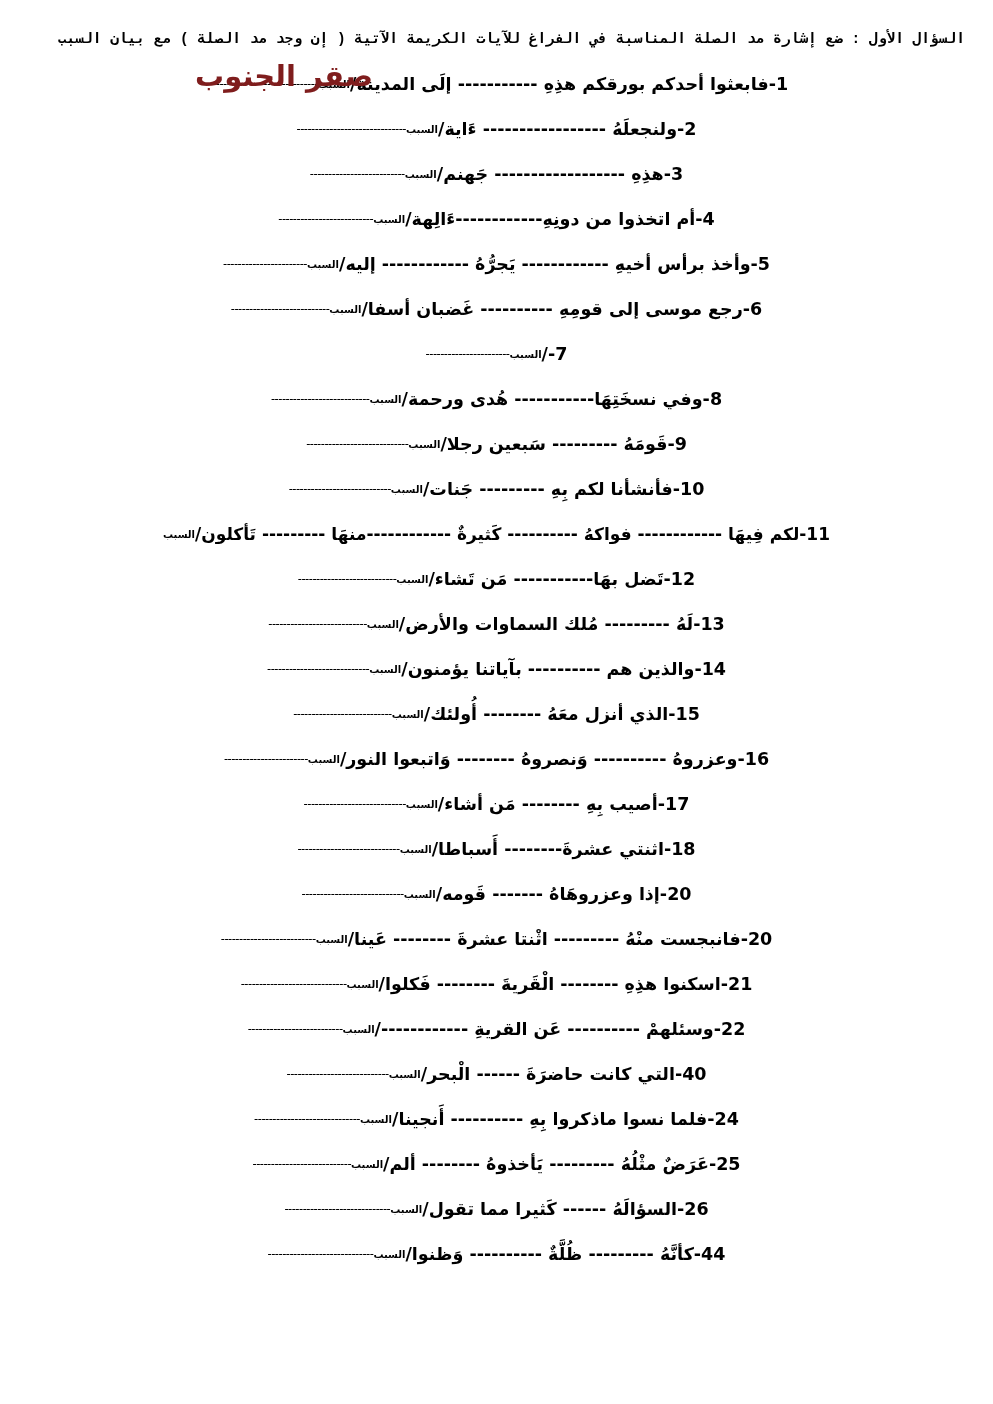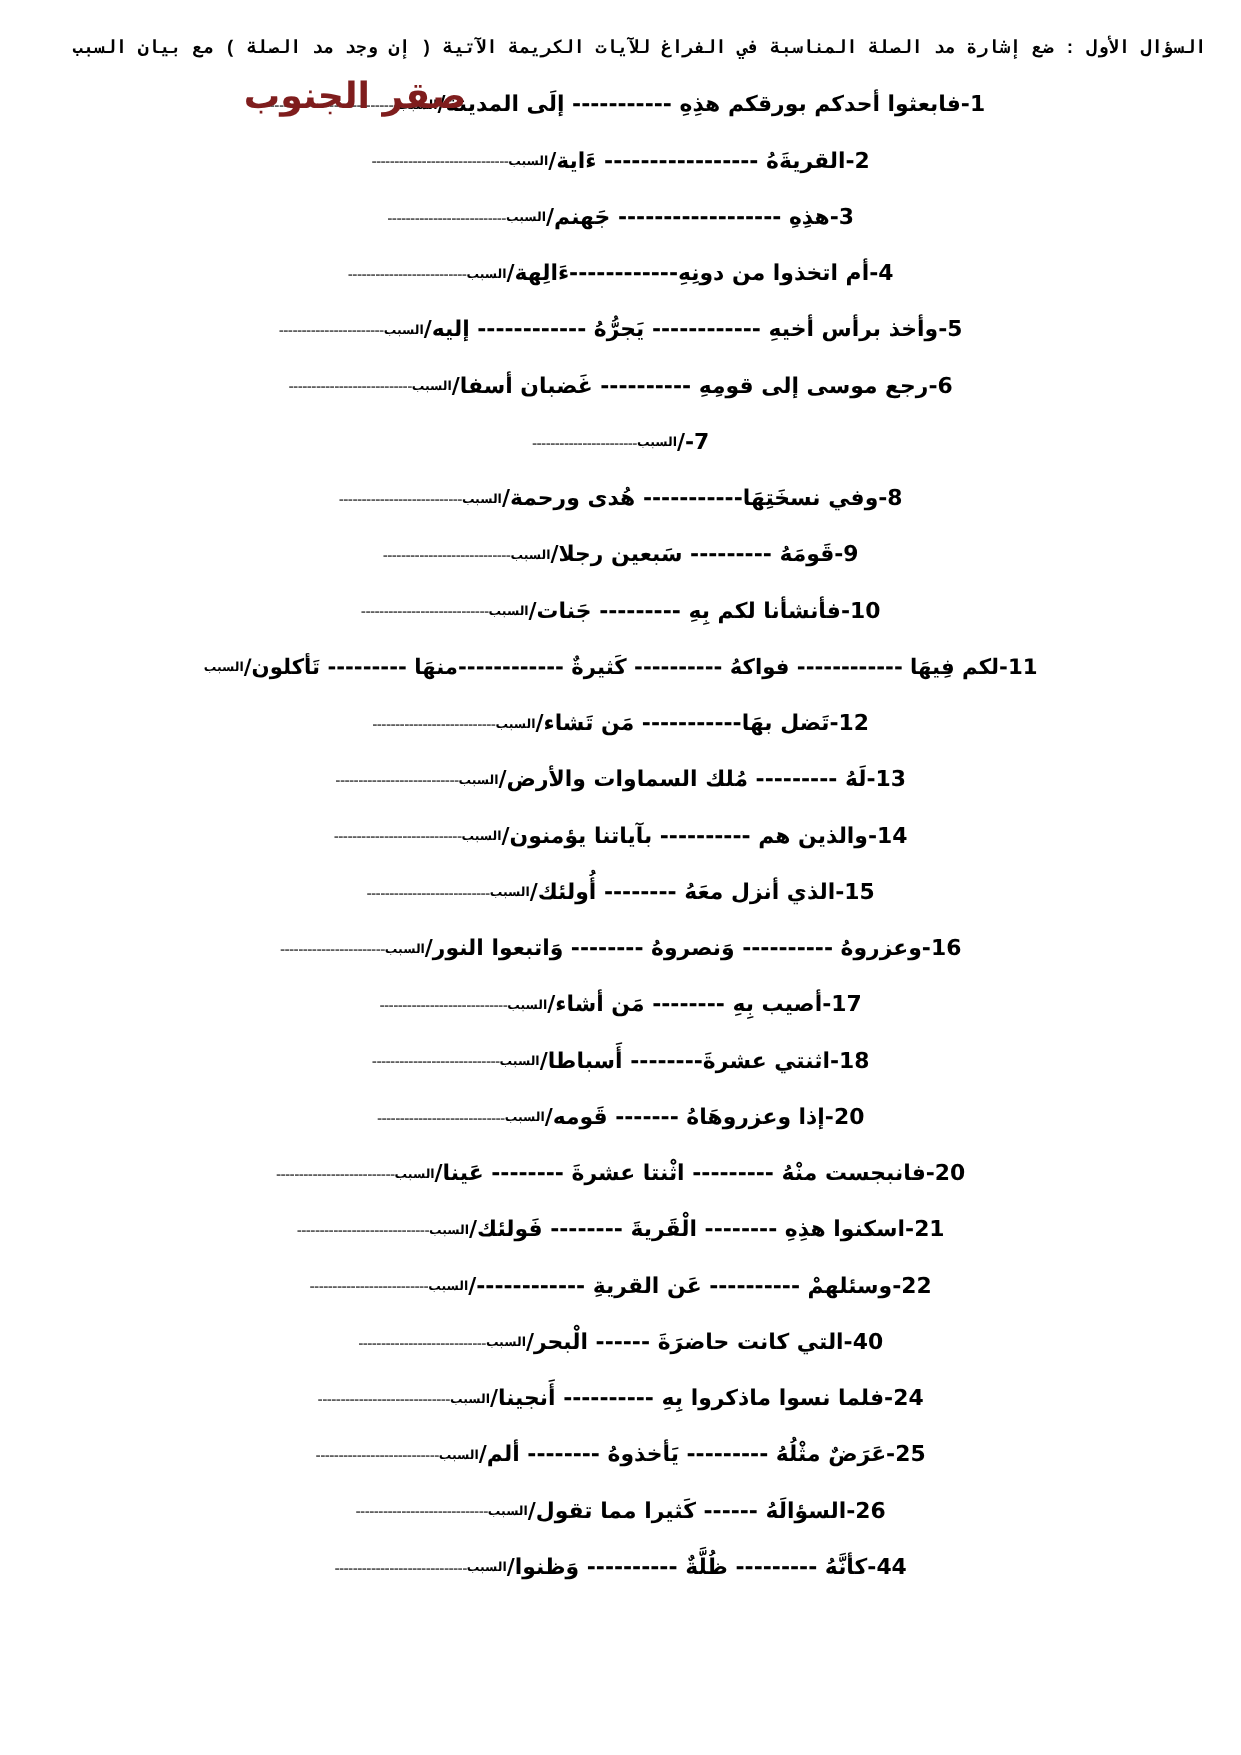--- a/index.html
+++ b/index.html
@@ -115,21 +115,21 @@
   <ol class="q-list" id="question-list">
       <li class="q-item">
         <span class="q-main">1-</span>
         <span class="q-main"> فابعثوا أحدكم بورقكم هذِهِ ----------- إلَى المدينة </span>
         <span class="q-main"> / </span>
         <span class="q-reason">السبب</span>
         <span class="q-tail"> -------------------------------</span>
       </li>
       <li class="q-item">
         <span class="q-main">2-</span>
-        <span class="q-main"> القريةَهُ ----------------- ءَاية </span>
+        <span class="q-main"> ولنجعلَهُ ----------------- ءَاية </span>
         <span class="q-main"> / </span>
         <span class="q-reason">السبب</span>
         <span class="q-tail"> ------------------------------</span>
       </li>
       <li class="q-item">
         <span class="q-main">3-</span>
         <span class="q-main"> هذِهِ ------------------ جَهنم </span>
         <span class="q-main"> / </span>
         <span class="q-reason">السبب</span>
         <span class="q-tail"> --------------------------</span>
@@ -247,21 +247,21 @@
       </li>
       <li class="q-item">
         <span class="q-main">20-</span>
         <span class="q-main"> فانبجست منْهُ --------- اثْنتا عشرةَ -------- عَينا </span>
         <span class="q-main"> / </span>
         <span class="q-reason">السبب</span>
         <span class="q-tail"> --------------------------</span>
       </li>
       <li class="q-item">
         <span class="q-main">21-</span>
-        <span class="q-main"> اسكنوا هذِهِ -------- الْقَريةَ -------- فَولئك </span>
+        <span class="q-main"> اسكنوا هذِهِ -------- الْقَريةَ -------- فَكلوا </span>
         <span class="q-main"> / </span>
         <span class="q-reason">السبب</span>
         <span class="q-tail"> -----------------------------</span>
       </li>
       <li class="q-item">
         <span class="q-main">22-</span>
         <span class="q-main"> وسئلهمْ ---------- عَن القريةِ   ------------ </span>
         <span class="q-main"> / </span>
         <span class="q-reason">السبب</span>
         <span class="q-tail"> --------------------------</span>

